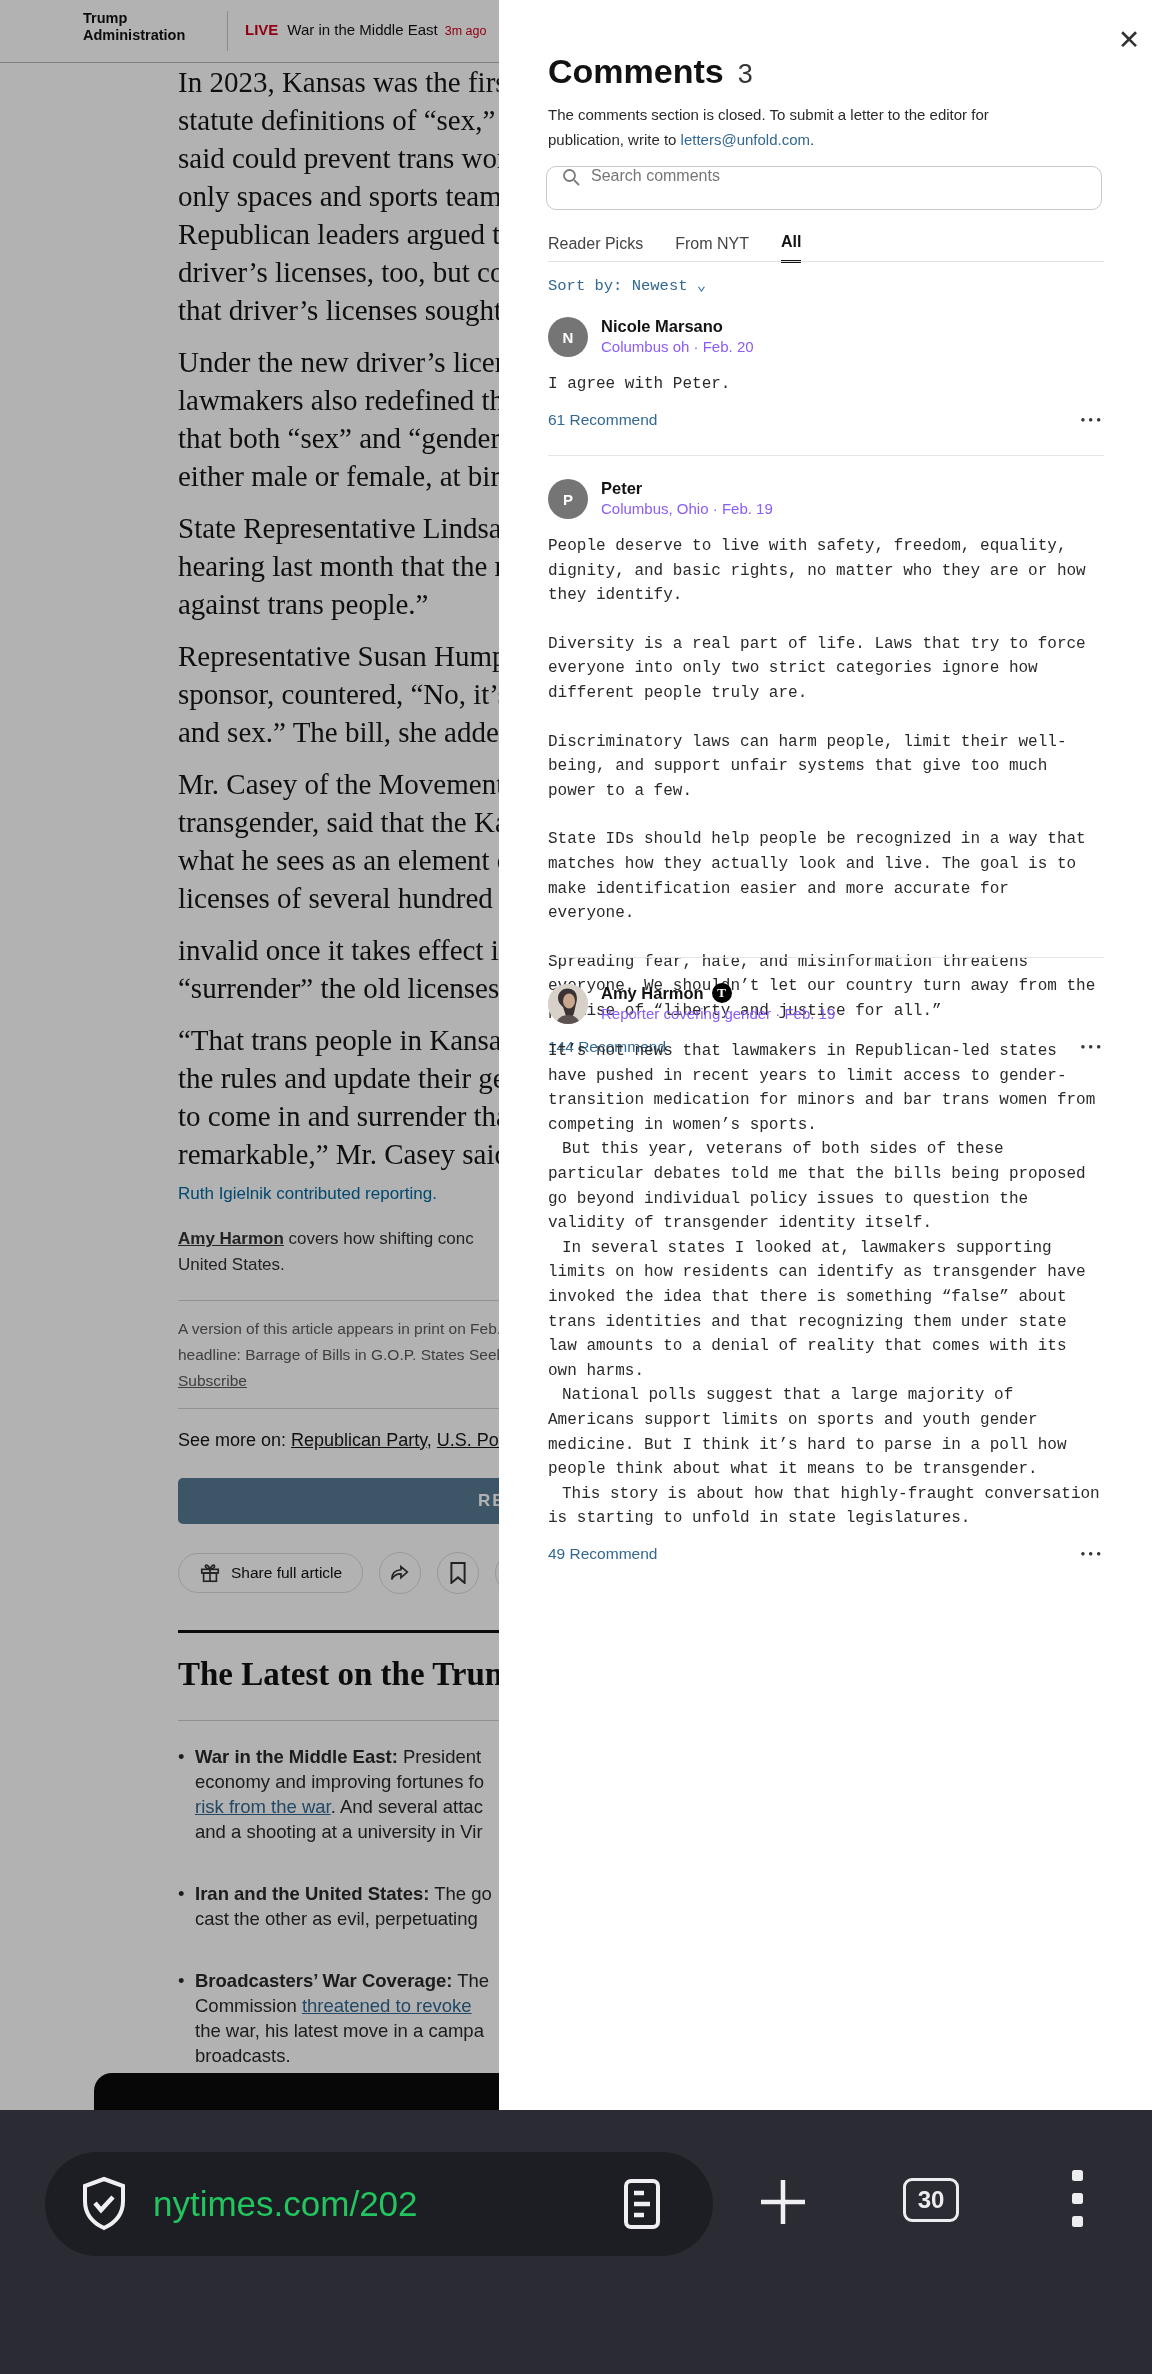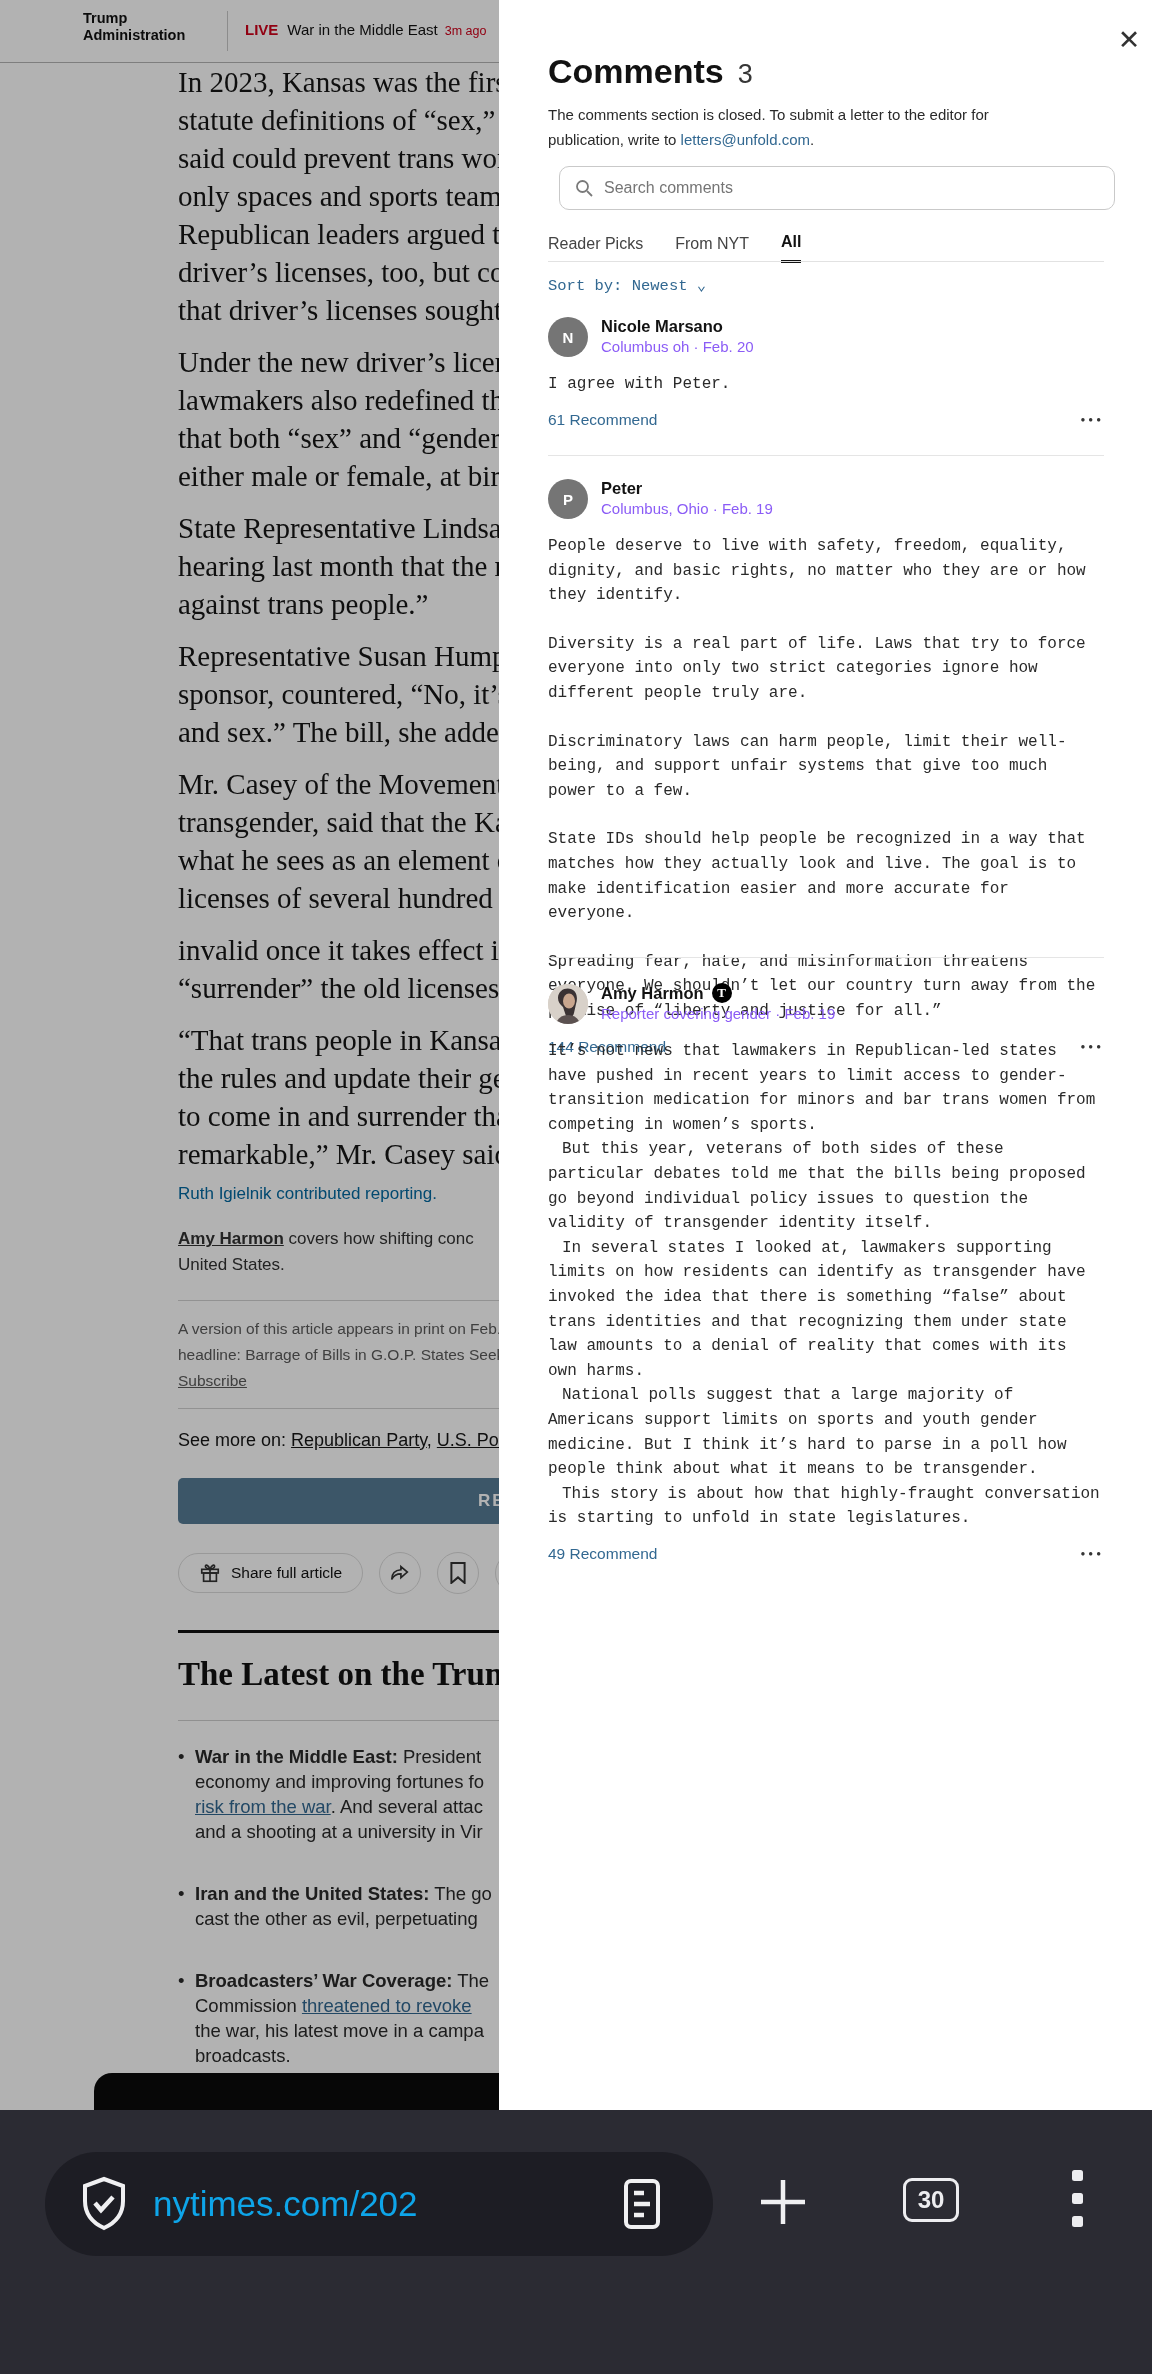--- a/index.html
+++ b/index.html
@@ -61,22 +61,22 @@
 
   
   .panel{position:absolute;left:499px;top:0;width:653px;height:2110px;background:#fff;z-index:10;}
   .close-x{position:absolute;left:612px;top:22px;width:36px;height:36px;font-size:27px;
       color:#333;background:none;border:none;font-family:"Liberation Sans",sans-serif;line-height:36px;text-align:center;padding:0;}
   .panel-title{position:absolute;left:49px;top:52px;display:flex;align-items:baseline;gap:14px;}
   .panel-title h1{margin:0;font-size:34px;color:#121212;}
   .panel-title .cnt{font-size:27px;color:#363636;}
   .intro{position:absolute;left:49px;top:102px;width:500px;font-size:15px;line-height:25px;color:#2a2a2a;}
   .intro a{color:var(--accent);text-decoration:none;}
-  .searchbox{position:absolute;left:60px;top:166px;width:556px;height:44px;border:1px solid #c9c9c9;
-      border-radius:10px;box-sizing:border-box;display:flex;align-items:center;gap:10px;padding:0 14px;background:#fff;}
+  .searchbox{position:absolute;left:47px;top:166px;width:556px;height:44px;border:1px solid #c9c9c9;
+      border-radius:10px;box-sizing:border-box;display:flex;gap:10px;padding:0 14px;background:#fff;}
   .searchbox .ph{font-size:16px;color:#757575;}
   .tabs{position:absolute;left:49px;top:232px;width:556px;display:flex;gap:32px;font-size:16px;color:#444;}
   .tab{padding-bottom:9px;background:none;border:none;font-size:16px;color:#444;
       font-family:"Liberation Sans",sans-serif;padding-left:0;padding-right:0;}
   .tab.active{color:#121212;font-weight:bold;border-bottom:3px solid #121212;}
   .tabs-rule{position:absolute;left:49px;top:261px;width:556px;height:1px;background:#e2e2e2;}
   .sort{position:absolute;left:49px;top:276px;width:556px;text-align:left;font-size:15.5px;
       color:var(--accent);background:none;border:none;font-family:Liberation Mono, monospace;padding:0;}
   .comment{position:absolute;left:49px;width:556px;}
   .c1{top:316px;} .c2{top:478px;} .c3{top:983px;}
@@ -99,21 +99,21 @@
       font-family:"Liberation Sans",sans-serif;}
   .more{font-size:13px;color:#363636;letter-spacing:2px;background:none;border:none;padding:0;font-weight:bold;}
   .cdiv{position:absolute;left:49px;width:556px;height:1px;background:#e5e5e5;}
   .d1{top:455px;} .d2{top:957px;}
 
   
   .bar{position:absolute;left:0;top:2110px;width:1152px;height:264px;background:var(--bar-bg);z-index:20;}
   .pill{position:absolute;left:45px;top:42px;width:668px;height:104px;background:var(--pill-bg);
       border-radius:52px;display:flex;align-items:center;}
   .pill .shield{margin-left:34px;}
-  .url{margin-left:24px;font-size:35px;color:#0ea5e9;white-space:nowrap;position:relative;}
+  .url{margin-left:24px;font-size:35px;color:#22c55e;white-space:nowrap;position:relative;}
   .url-fade{position:absolute;left:475px;top:20px;width:95px;height:64px;
       background:linear-gradient(90deg,rgba(29,29,36,0),#1d1d24 75%);}
   .reader{position:absolute;left:578px;top:26px;}
   .plusbtn{position:absolute;left:757px;top:66px;width:52px;height:52px;background:none;border:none;padding:0;}
   .tabbox{position:absolute;left:903px;top:68px;width:56px;height:44px;border:3.5px solid #ededf0;
       border-radius:9px;color:#ededf0;font-weight:bold;font-size:24px;display:flex;align-items:center;
       justify-content:center;background:none;font-family:"Liberation Sans",sans-serif;box-sizing:border-box;}
   .kebab{position:absolute;left:1072px;top:2170px;width:12px;background:none;border:none;padding:0;}
   .kebab span{display:block;width:11px;height:11px;border-radius:2.5px;background:#ededf0;margin-bottom:12px;}
   svg{display:block;}

